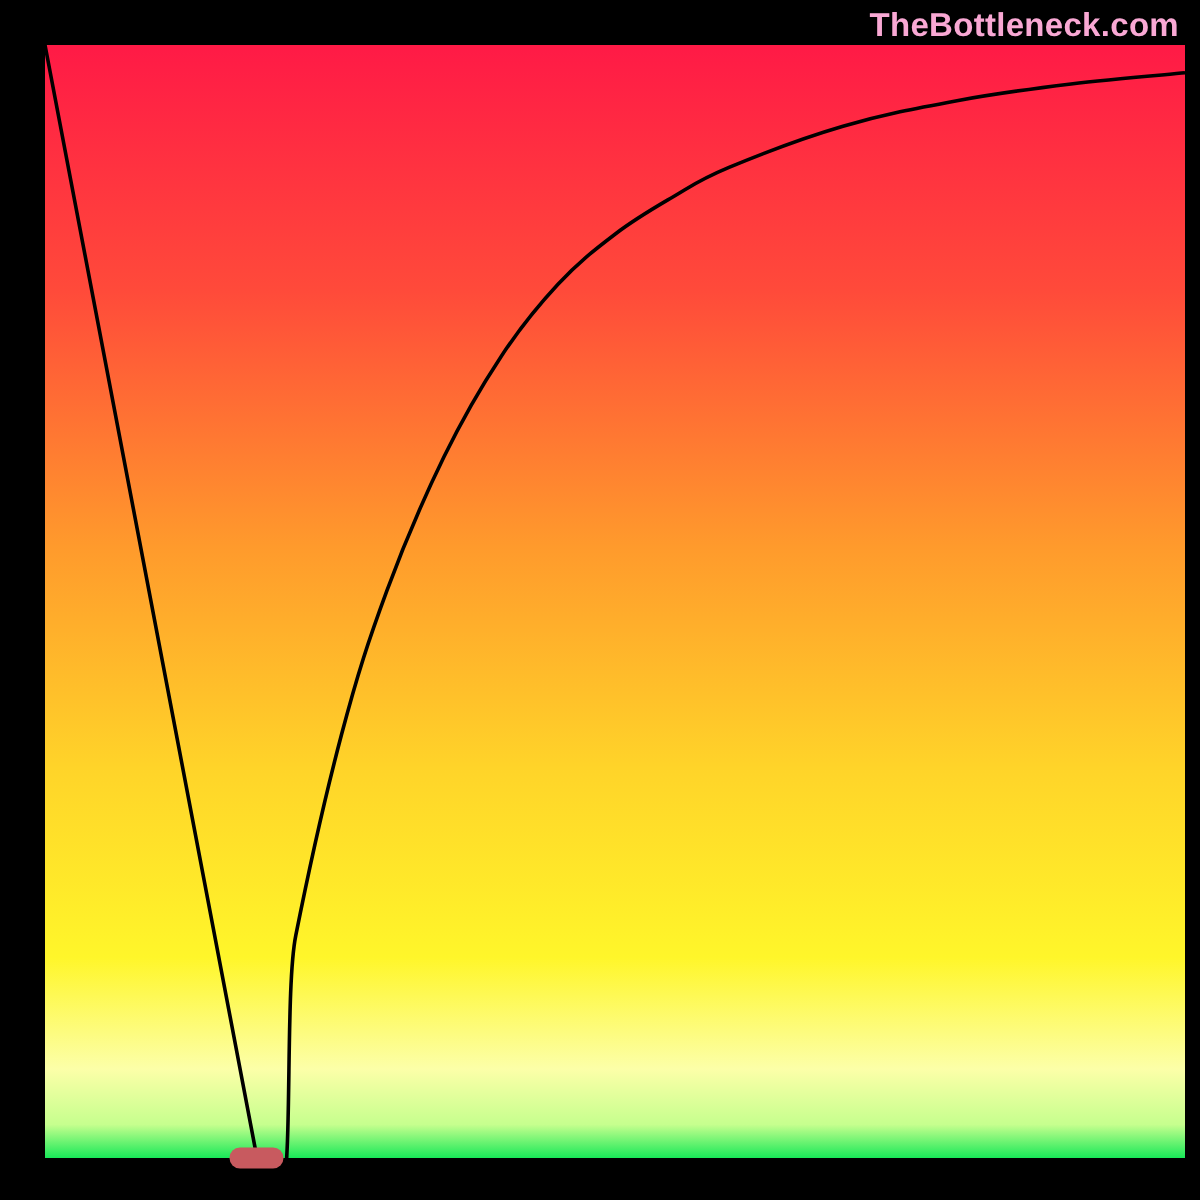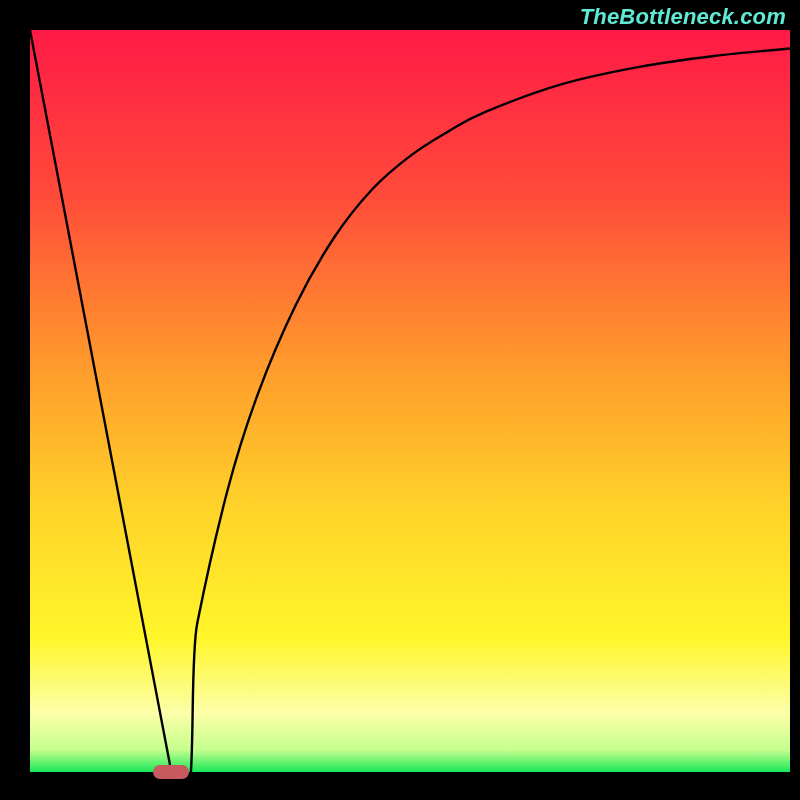--- a/index.html
+++ b/index.html
@@ -13,26 +13,25 @@
   .frame {
     position: relative;
     width: 800px;
     height: 800px;
     background: #000;
   }
   .watermark {
     position: absolute;
     top: 4px;
     right: 14px;
-    color: #5eead4;
+    color: #f9a8d4;
     font-size: 22px;
     font-weight: 600;
     letter-spacing: 0.2px;
     z-index: 10;
-    font-style: italic;
   }
   svg.chart {
     position: absolute;
     top: 0;
     left: 0;
   }
   .marker {
     position: absolute;
     width: 36px;
     height: 14px;

